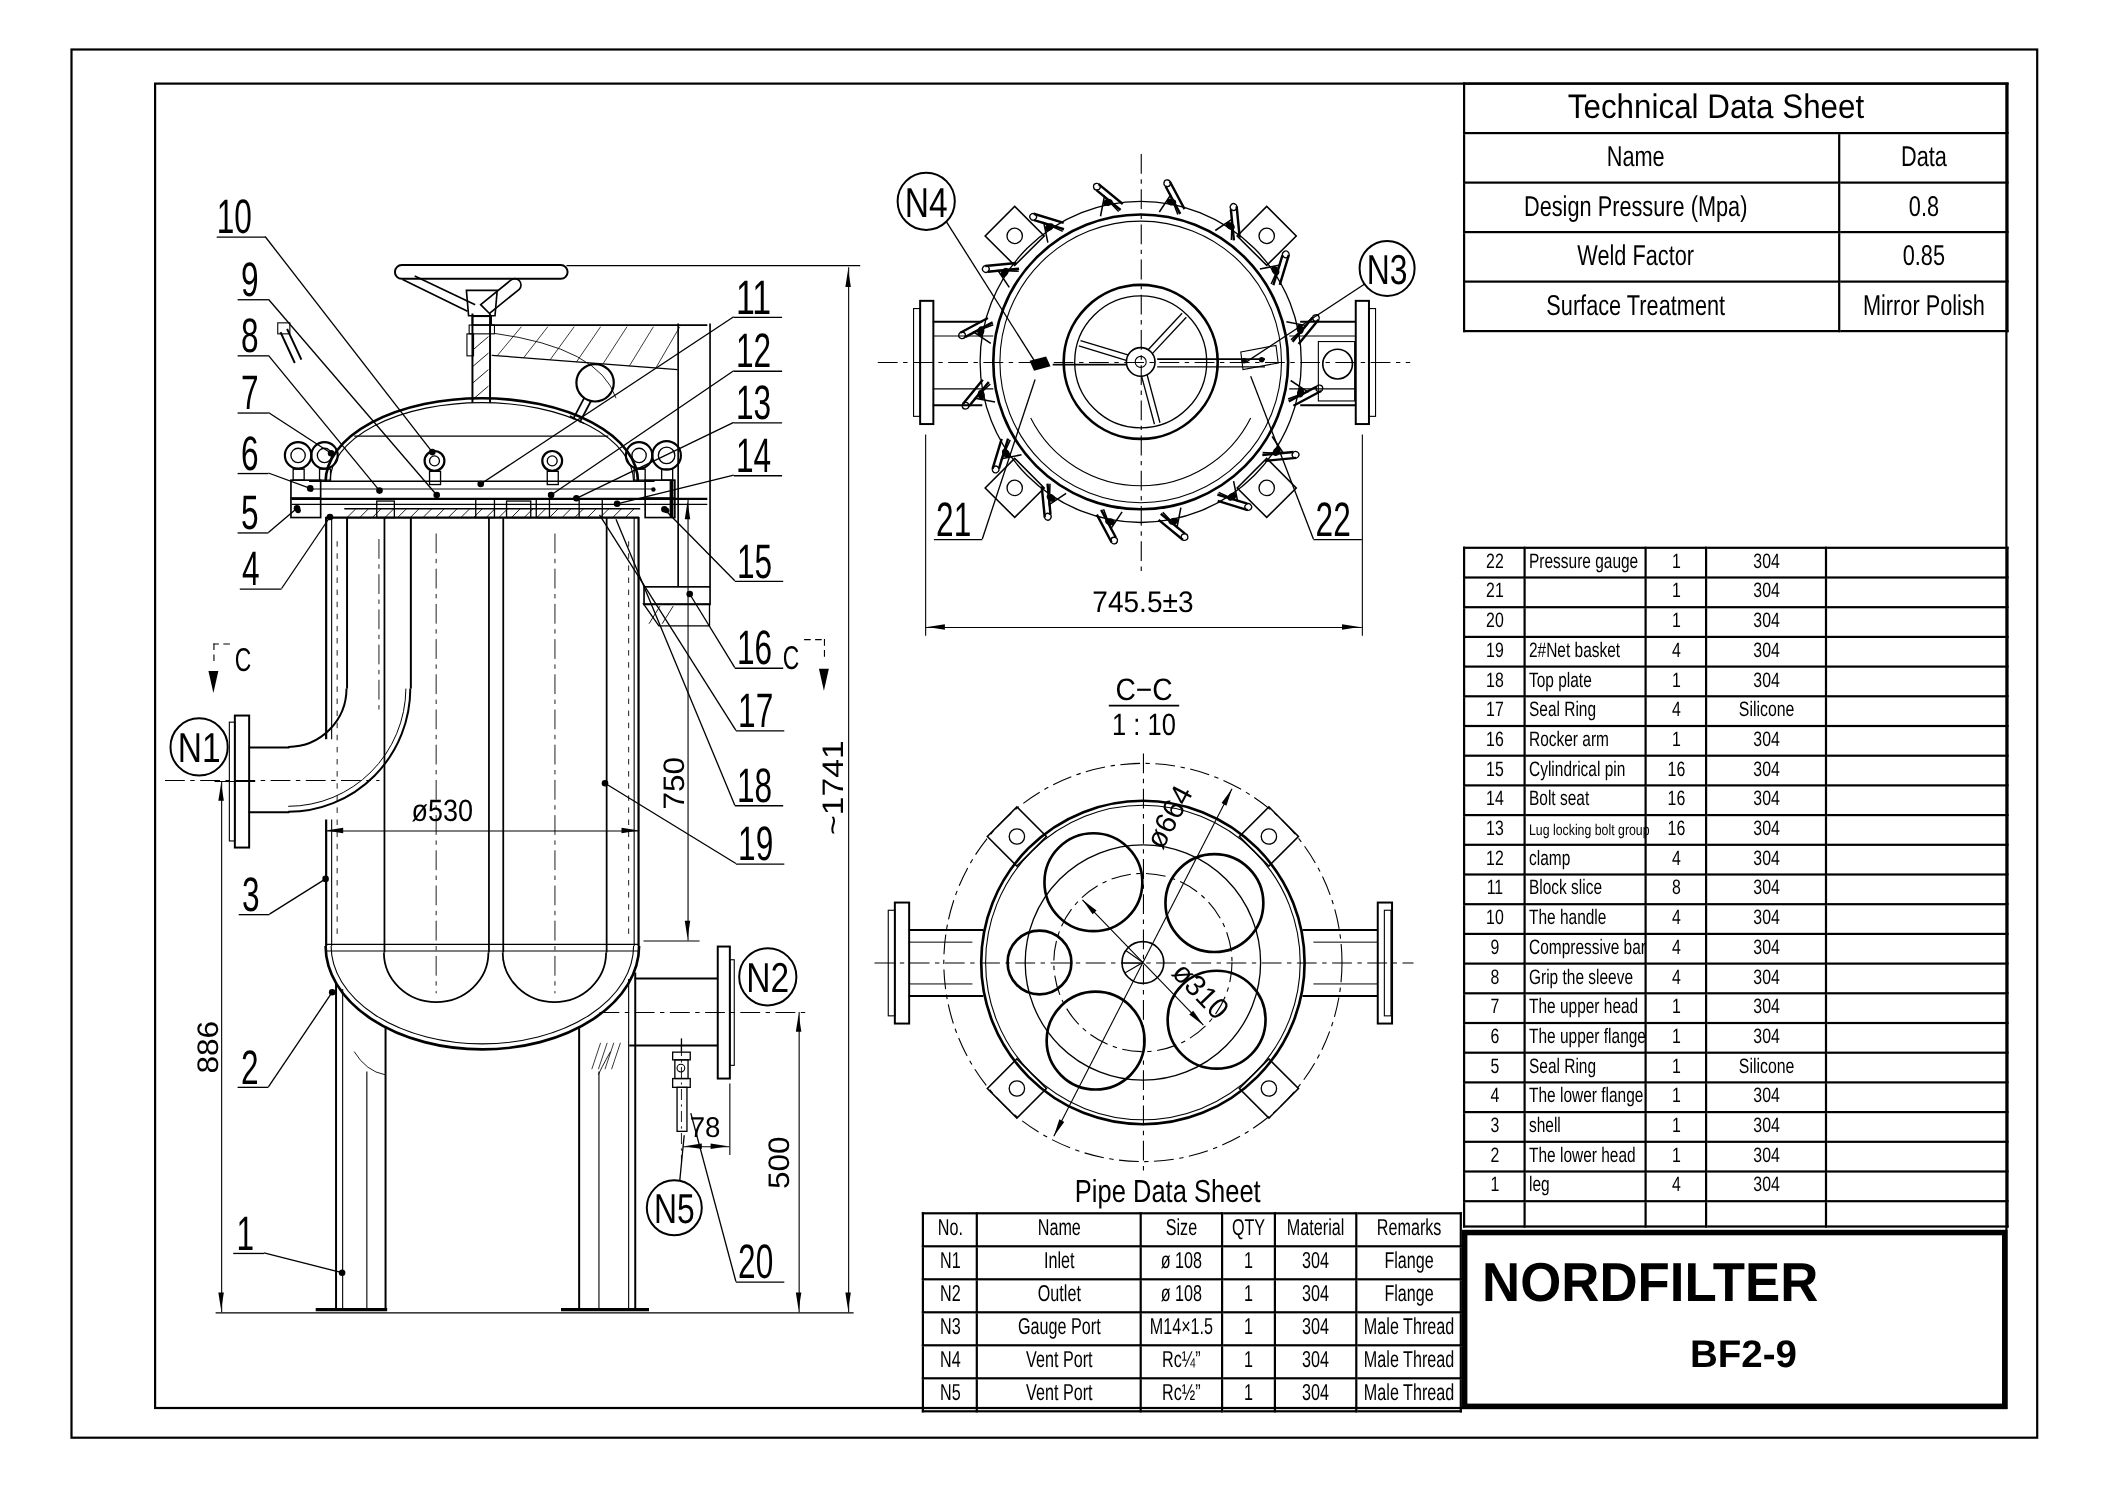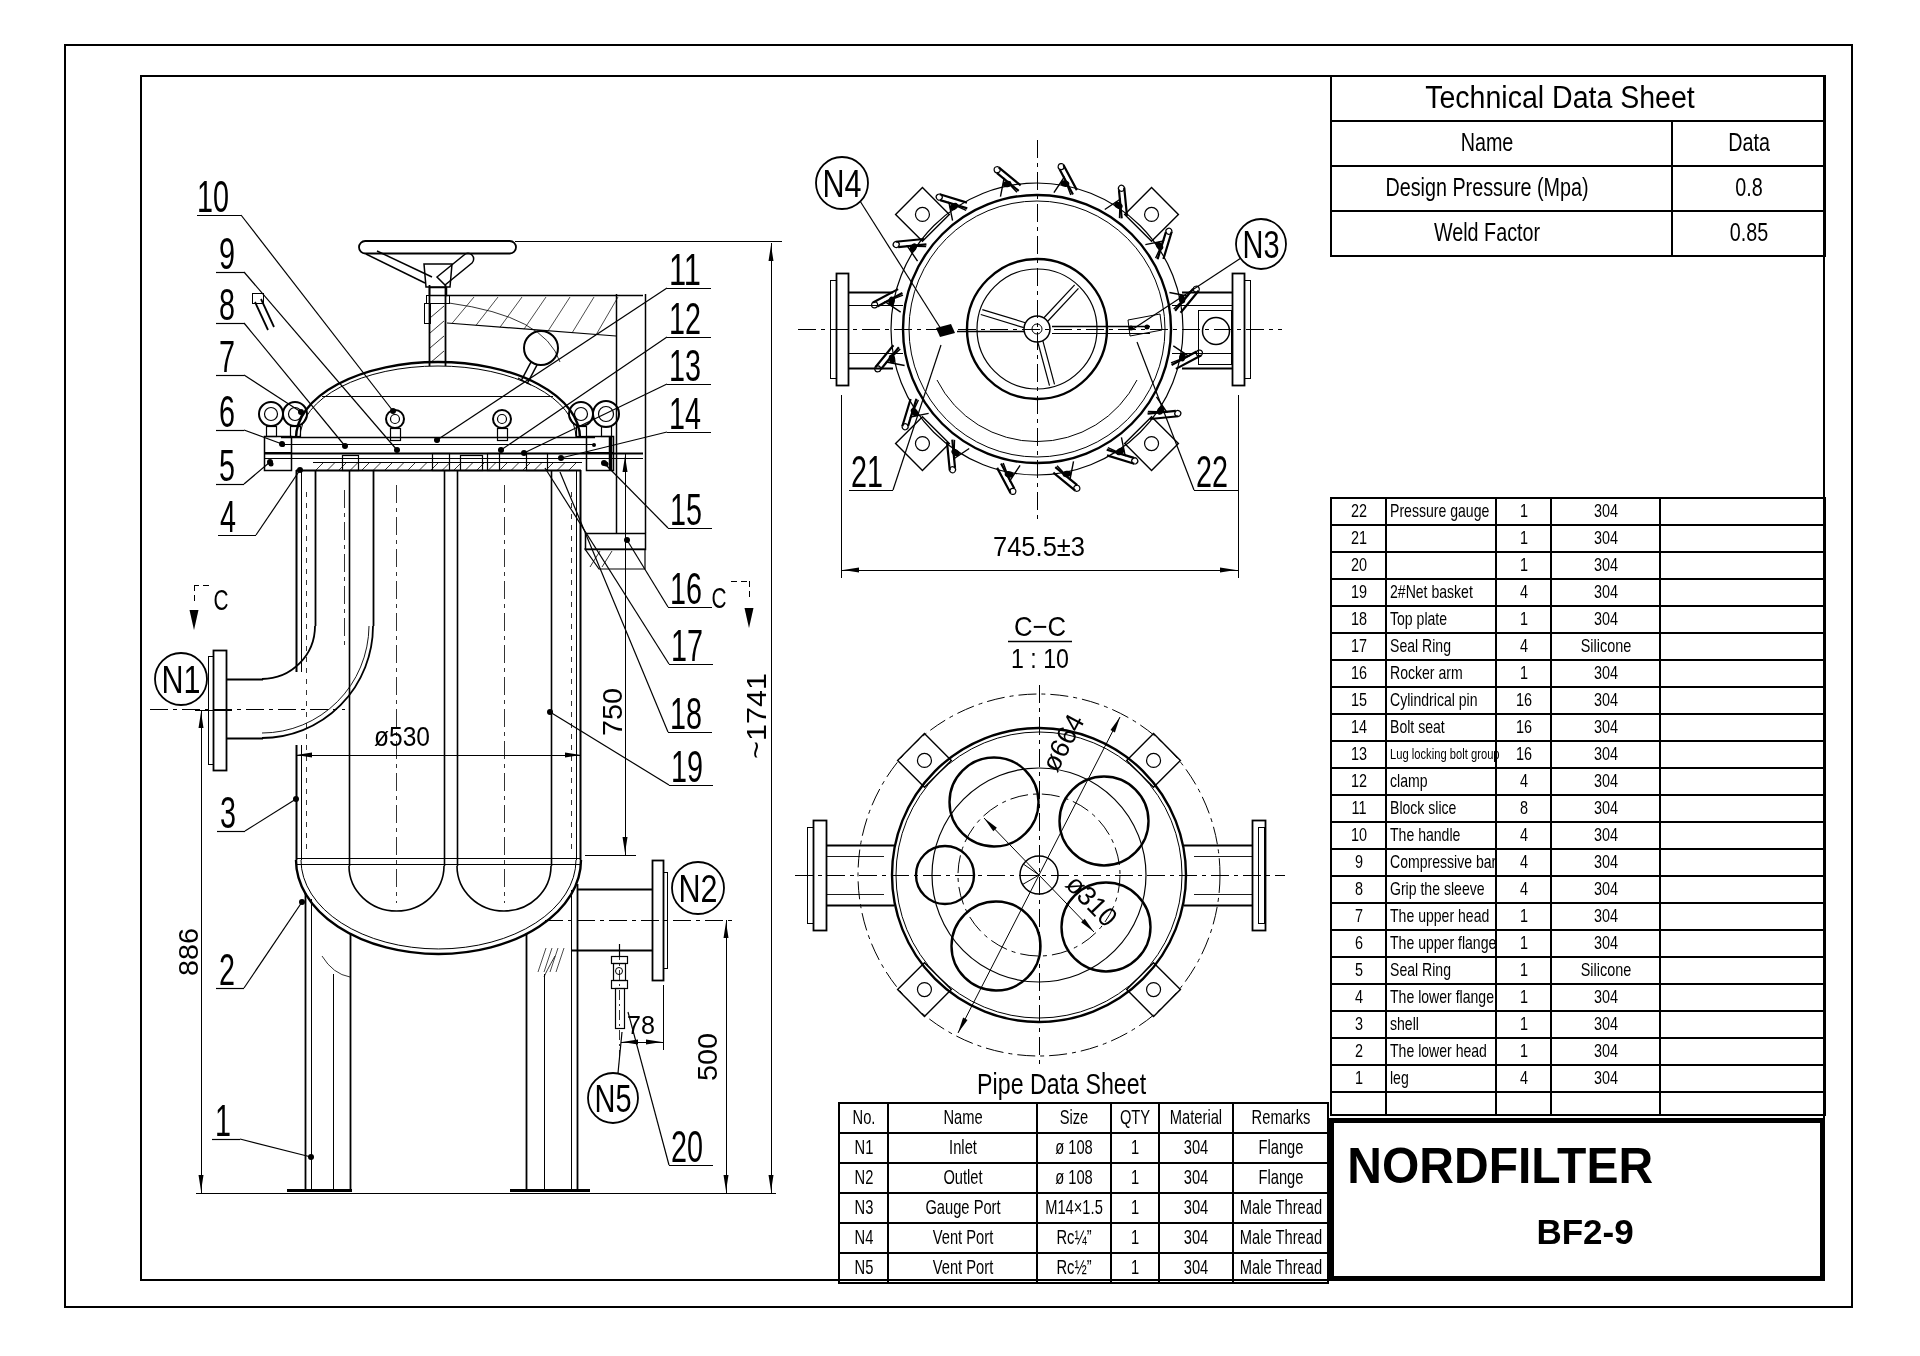--- a/index.html
+++ b/index.html
@@ -42,20 +42,28 @@
           <td class="bd rel">
             <span style="position:absolute;left:50%;top:50%;white-space:nowrap;transform:translate(-50%,-54%) scaleX(0.76);">0.8</span>
           </td>
         </tr>
 <tr>
           <td class="bd rel" style="height:43px;">
             <span style="position:absolute;left:45.6%;top:50%;white-space:nowrap;transform:translate(-50%,-54%) scaleX(0.76);">Weld Factor</span>
           </td>
           <td class="bd rel">
             <span style="position:absolute;left:50%;top:50%;white-space:nowrap;transform:translate(-50%,-54%) scaleX(0.76);">0.85</span>
+          </td>
+        </tr>
+<tr>
+          <td class="bd rel" style="height:43px;">
+            <span style="position:absolute;left:45.6%;top:50%;white-space:nowrap;transform:translate(-50%,-54%) scaleX(0.76);">Surface Treatment</span>
+          </td>
+          <td class="bd rel">
+            <span style="position:absolute;left:50%;top:50%;white-space:nowrap;transform:translate(-50%,-54%) scaleX(0.76);">Mirror Polish</span>
           </td>
         </tr>
 </tbody>
     </table>
 <table class="abs" style="left:1330px;top:497px;width:494px;border:2px solid #000;font-size:19px;">
 <colgroup>
         <col style="width:55px">
         <col style="width:110px">
         <col style="width:55px">
         <col style="width:109px">

